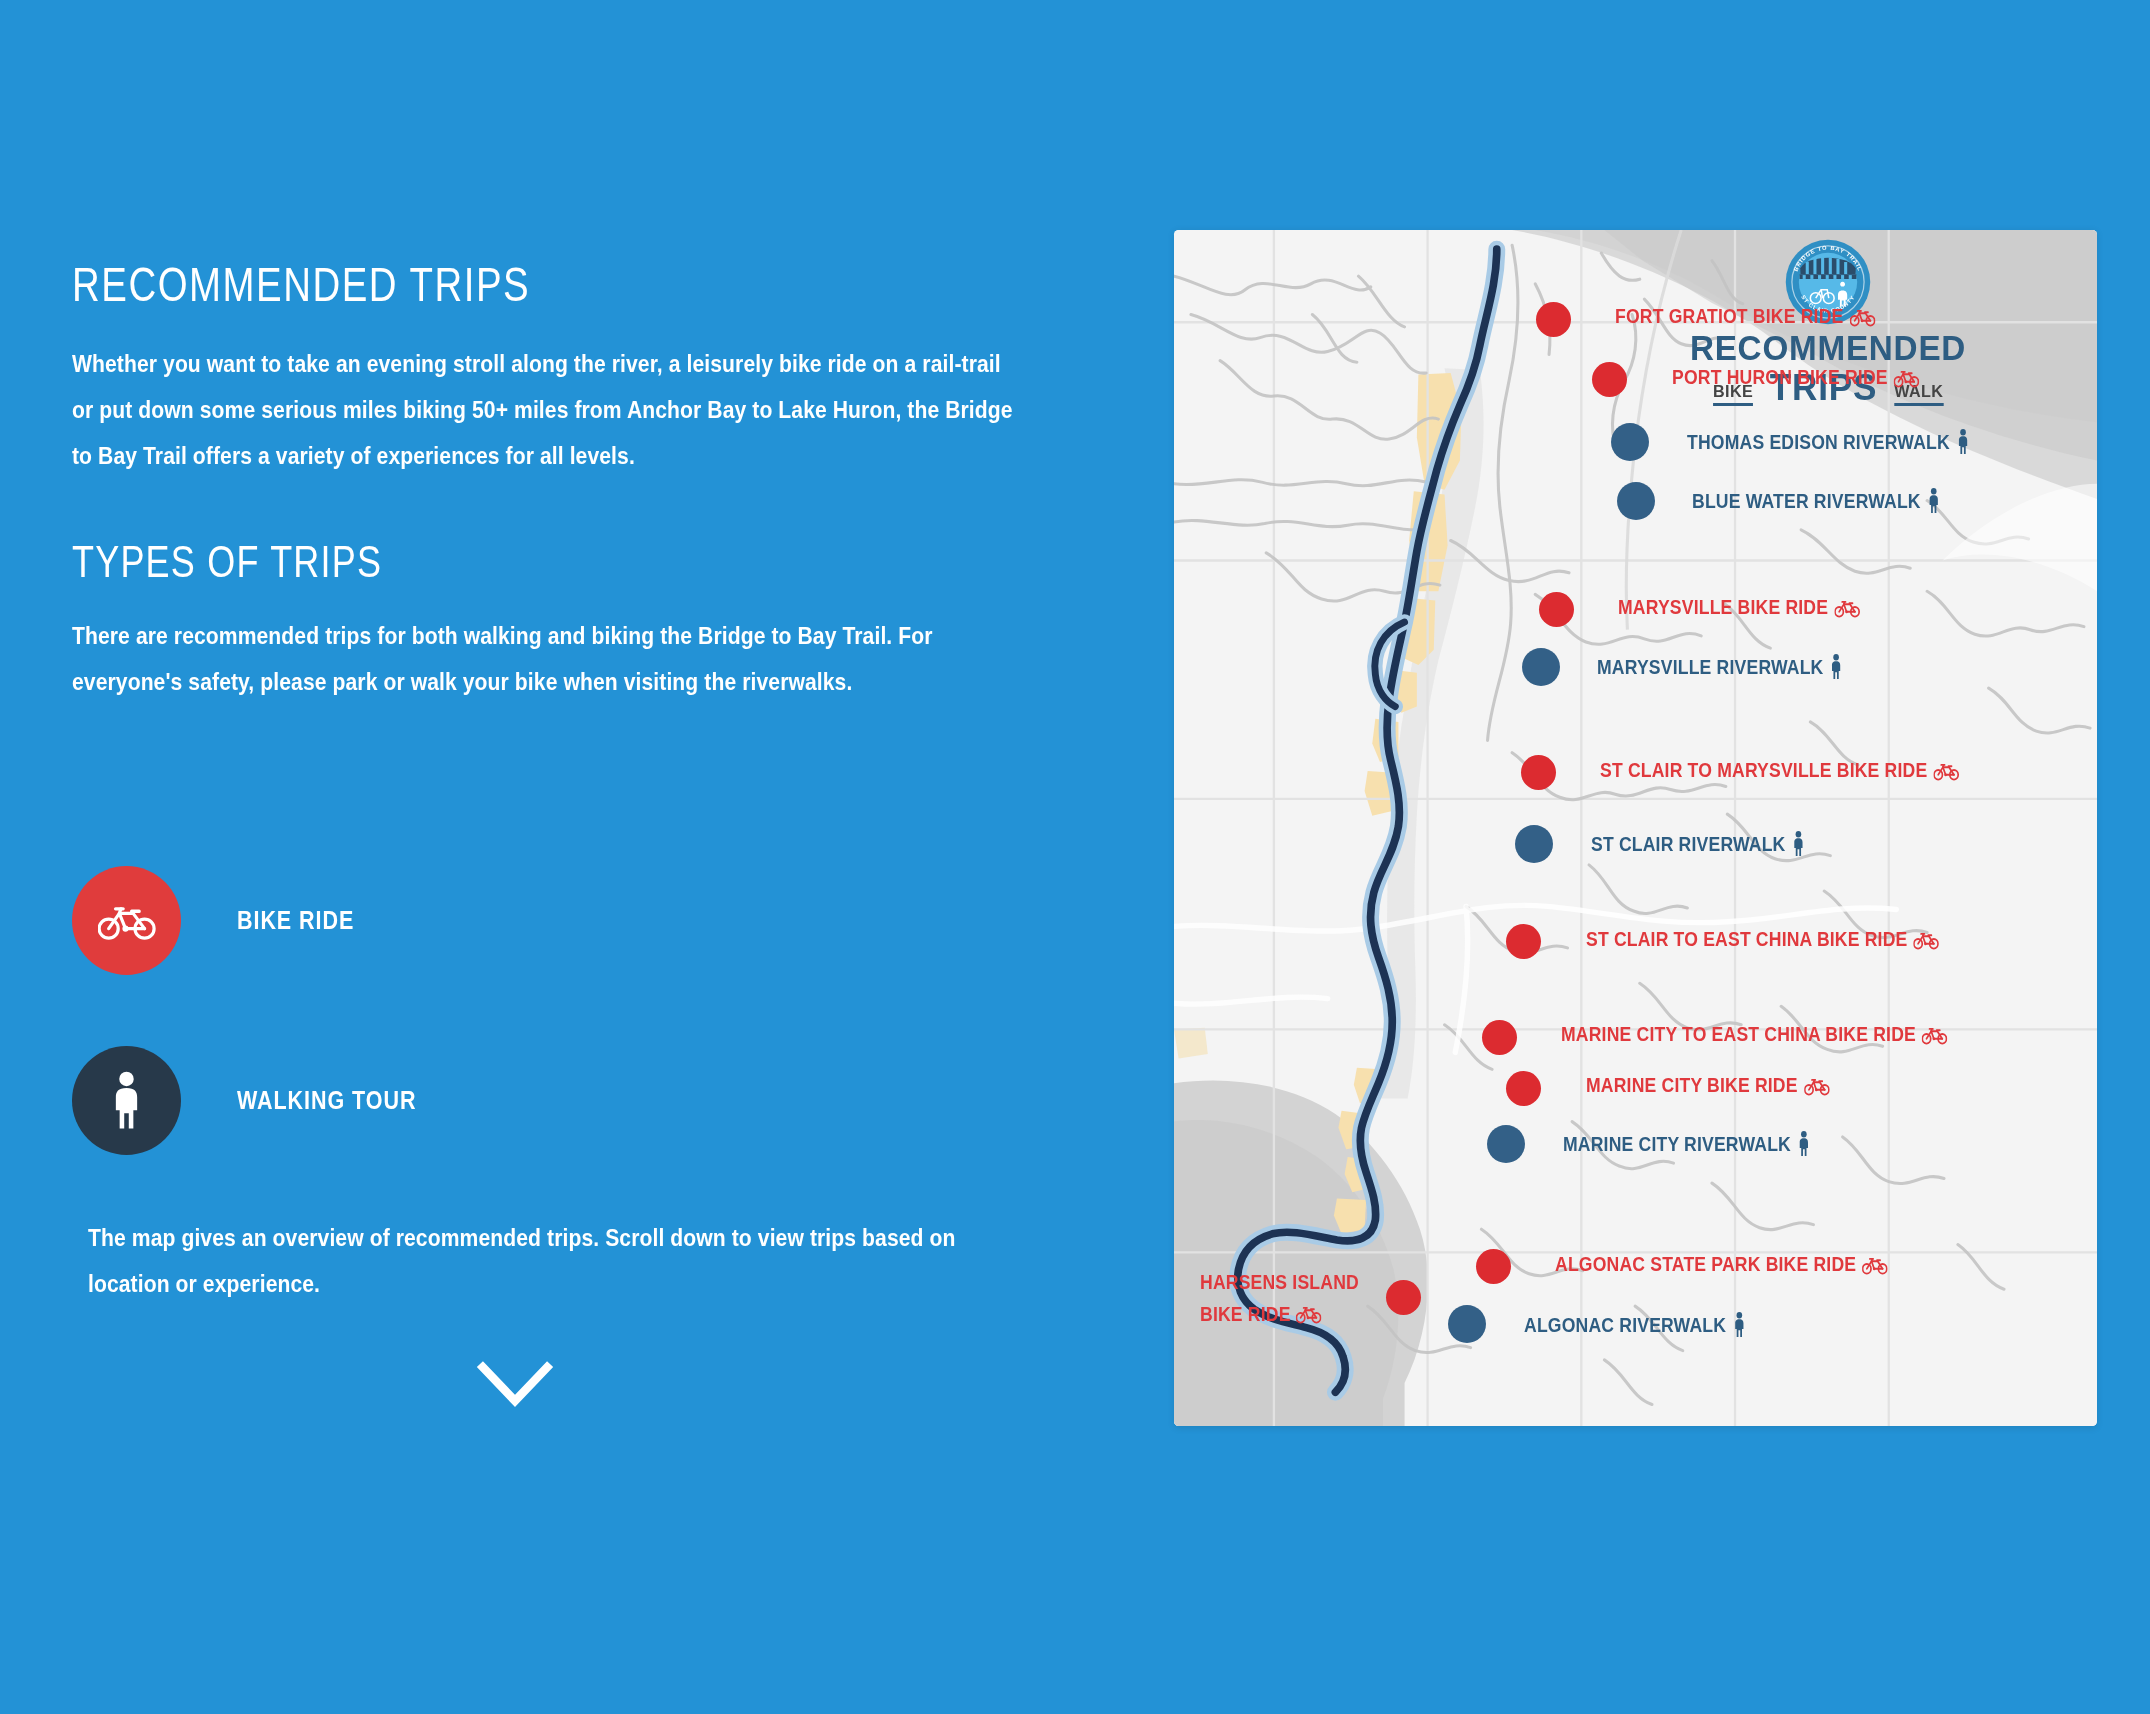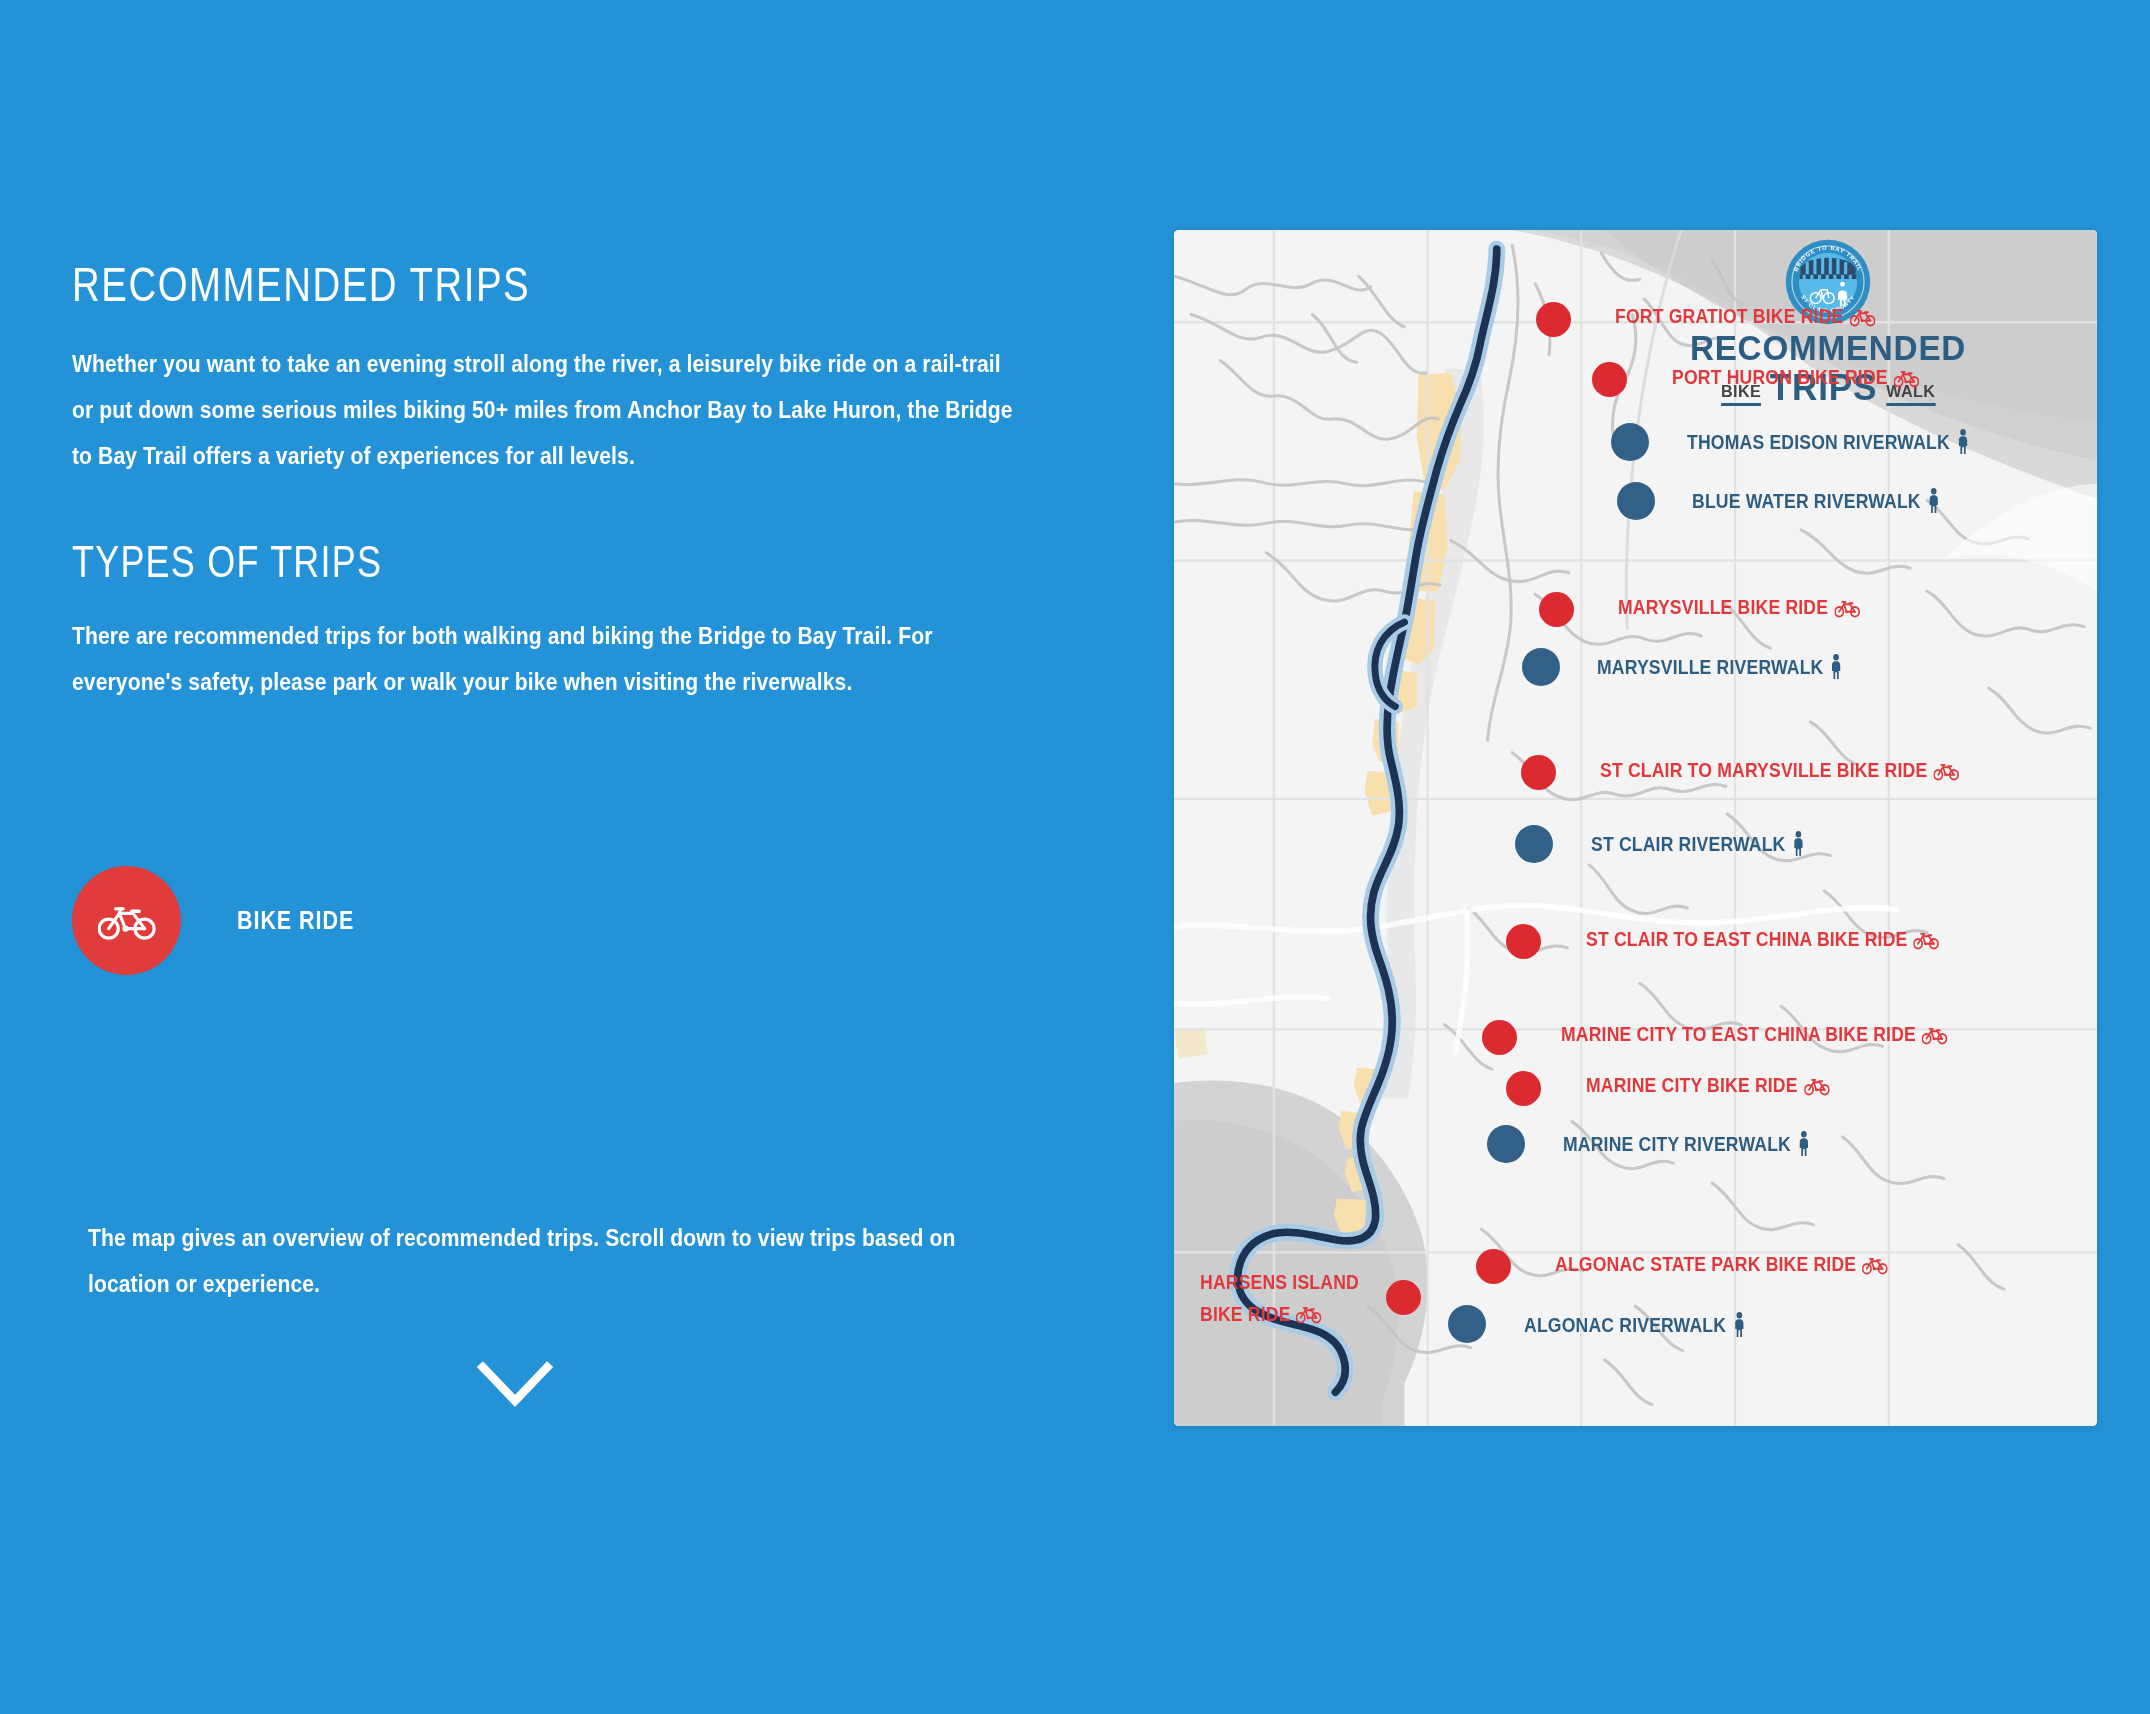--- a/index.html
+++ b/index.html
@@ -75,21 +75,21 @@
     position:absolute; left:477px; top:9.2px; width:354px;
     text-align:center; z-index:5;
   }
   #map-logo{margin:0 auto;display:block;}
   #map-title-main{
     font-size:35px;font-weight:700;color:#2e5d82;letter-spacing:0.8px;
     transform:scaleX(.95);transform-origin:center;
     margin-top:4.6px;line-height:1;
   }
   #map-title-row{
-    display:flex;align-items:flex-end;justify-content:center;gap:5px;
+    display:flex;align-items:flex-end;justify-content:center;gap:13px;
     margin-top:4.6px;line-height:1;
   }
   .title-small{
     font-size:17px;font-weight:700;color:#444;letter-spacing:0.4px;
     border-bottom:3.8px solid #2e5d82;padding-bottom:3.8px;
     transform:scaleX(.95);
   }
   #map-title-trips{
     font-size:37px;font-weight:700;color:#2e5d82;letter-spacing:0.8px;
     transform:scaleX(.95);
@@ -139,20 +139,29 @@
           <path d="M23 10 L33 10"></path>
           <path d="M30 10 L28 16"></path>
         </g>
         <circle cx="36" cy="36" r="4" fill="#ffffff"></circle>
         <rect x="42" y="11" width="14" height="4.5" rx="2" fill="#ffffff"></rect>
       </svg>
     </div>
     <div class="legend-label">BIKE RIDE</div>
   </div>
 
+  <div class="legend-row">
+    <div class="badge walk">
+      <svg width="35" height="62" viewBox="0 0 46 80">
+        <circle cx="23" cy="11" r="9.5" fill="#ffffff"></circle>
+        <path d="M23 23 C12 23 9 28 9 35 L9 52 L14 52 L14 76 L20 76 L20 56 L26 56 L26 76 L32 76 L32 52 L37 52 L37 35 C37 28 34 23 23 23 Z" fill="#ffffff"></path>
+      </svg>
+    </div>
+    <div class="legend-label">WALKING TOUR</div>
+  </div>
 
 </div>
 
 <div id="footer-block">
   <p class="body-p">The map gives an overview of recommended trips. Scroll down to view trips based on location or experience.</p>
 </div>
 
 <div id="chevron-wrap">
   <svg width="92" height="62" viewBox="0 0 120 80">
     <path d="M18 18 L60 62 L102 18" fill="none" stroke="#ffffff" stroke-width="11" stroke-linecap="square" stroke-linejoin="miter"></path>

